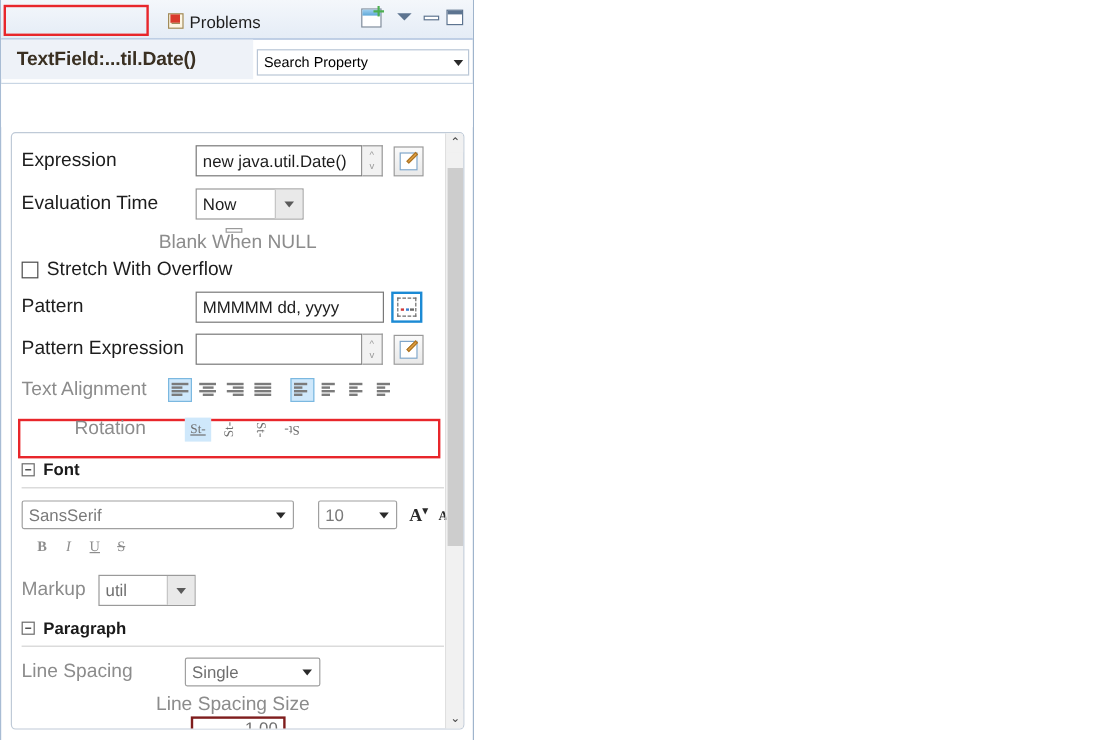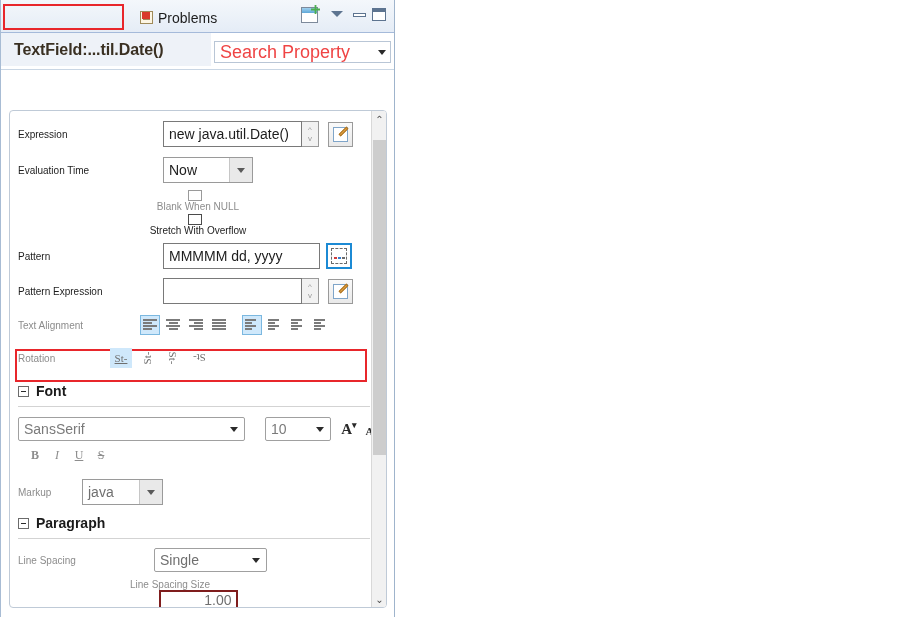--- a/index.html
+++ b/index.html
@@ -108,21 +108,21 @@
   .page-title{
     position:absolute;left:14px;top:41px;
     font-size:16px;font-weight:bold;color:#3a3022;letter-spacing:-0.1px;
   }
   .search-box{
     position:absolute;left:214px;top:41px;width:177px;height:22px;
     background:#ffffff;border:1px solid #b9c6d6;box-sizing:border-box;
     display:flex;align-items:center;
   }
   .search-text{
-    flex:1;padding-left:5px;font-size:18px;color:#ef4444;white-space:nowrap;overflow:hidden;
+    flex:1;padding-left:5px;font-size:12px;color:#000000;white-space:nowrap;overflow:hidden;
   }
   .search-caret{
     width:16px;height:20px;display:flex;align-items:center;justify-content:center;
   }
   .search-caret i{
     width:0;height:0;border-left:4px solid transparent;border-right:4px solid transparent;
     border-top:5px solid #2a2a2a;display:block;
   }
   .title-underline{position:absolute;left:1px;top:69px;width:393px;height:1px;background:#c9d6e4;}
 
@@ -177,21 +177,21 @@
   }
 
   
   .content{
     position:absolute;left:9px;top:110px;width:378px;height:498px;
     background:#ffffff;border:1px solid #bfcad7;box-sizing:border-box;
     border-radius:4px;overflow:hidden;
   }
 
   .row{position:absolute;left:0;width:360px;height:30px;display:flex;align-items:center;}
-  .lbl{font-size:10px;color:#1d1d1d;}
+  .lbl{font-size:16px;color:#1d1d1d;}
   .lbl.dim{color:#8c8c8c;}
 
   
   .tinput{
     background:#ffffff;border:1px solid #797979;box-sizing:border-box;
     font-size:14px;color:#1d1d1d;display:flex;align-items:center;padding-left:5px;
     height:26px;
   }
   .tinput.flat{border:2px solid #7f1d1d;}
   .spin{
@@ -401,21 +401,21 @@
               <span class="chev thin"></span>
             </span>
         </div>
       </div>
 
       <div class="row" style="left:8px;top:79px;height:22px;flex-direction:column;">
         <span class="cbx dim"></span>
         <span class="lbl dim">Blank When NULL</span>
       </div>
 
-      <div class="row" style="left:8px;top:103px;height:22px;flex-direction:column;">
+      <div class="row" style="left:8px;top:103px;height:22px;">
         <span class="cbx"></span>
         <span class="lbl">Stretch With Overflow</span>
       </div>
 
       <div class="row" style="left:8px;top:130px;">
         <span class="lbl" style="width:145px;">Pattern</span>
         <div class="tinput" style="width:157px;text-align:right;">MMMMM dd, yyyy</div>
         <div class="dotbtn" style="margin-left:6px;">
             <i></i>
           </div>
@@ -495,21 +495,21 @@
           <span class="lines">
               <span style="width:11px"></span>
               <span style="width:7px"></span>
               <span style="width:11px"></span>
               <span style="width:7px"></span>
             </span>
         </span>
       </div>
 
       <div class="row" style="left:8px;top:235px;height:24px;">
-        <span class="lbl dim" style="width:92px;">Rotation</span>
+        <span class="lbl dim" style="width:92px;padding-left:44px;">Rotation</span>
         <span class="rotbtn sel">
             <u>St-</u>
           </span>
         <span class="rotbtn">
             <span style="display:inline-block;transform:rotate(-90deg)">St-</span>
           </span>
         <span class="rotbtn">
             <span style="display:inline-block;transform:rotate(90deg)">St-</span>
           </span>
         <span class="rotbtn">
@@ -539,21 +539,21 @@
       <div class="row" style="left:14px;top:333px;height:22px;">
         <span class="styletog" style="font-weight:bold;">B</span>
         <span class="styletog" style="font-style:italic;">I</span>
         <span class="styletog" style="text-decoration:underline;">U</span>
         <span class="styletog" style="text-decoration:line-through;">S</span>
       </div>
 
       <div class="row" style="left:8px;top:368px;height:26px;">
         <span class="lbl dim" style="width:64px;">Markup</span>
         <div class="combo" style="width:81px;color:#6f6f6f;">
-          <span>java</span>
+          <span>util</span>
           <span class="arrowcell">
               <span class="chev thin"></span>
             </span>
         </div>
       </div>
 
       <div class="sect" style="left:8px;top:404px;">
         <span class="exp"></span>
         <span class="stext">Paragraph</span>
       </div>

